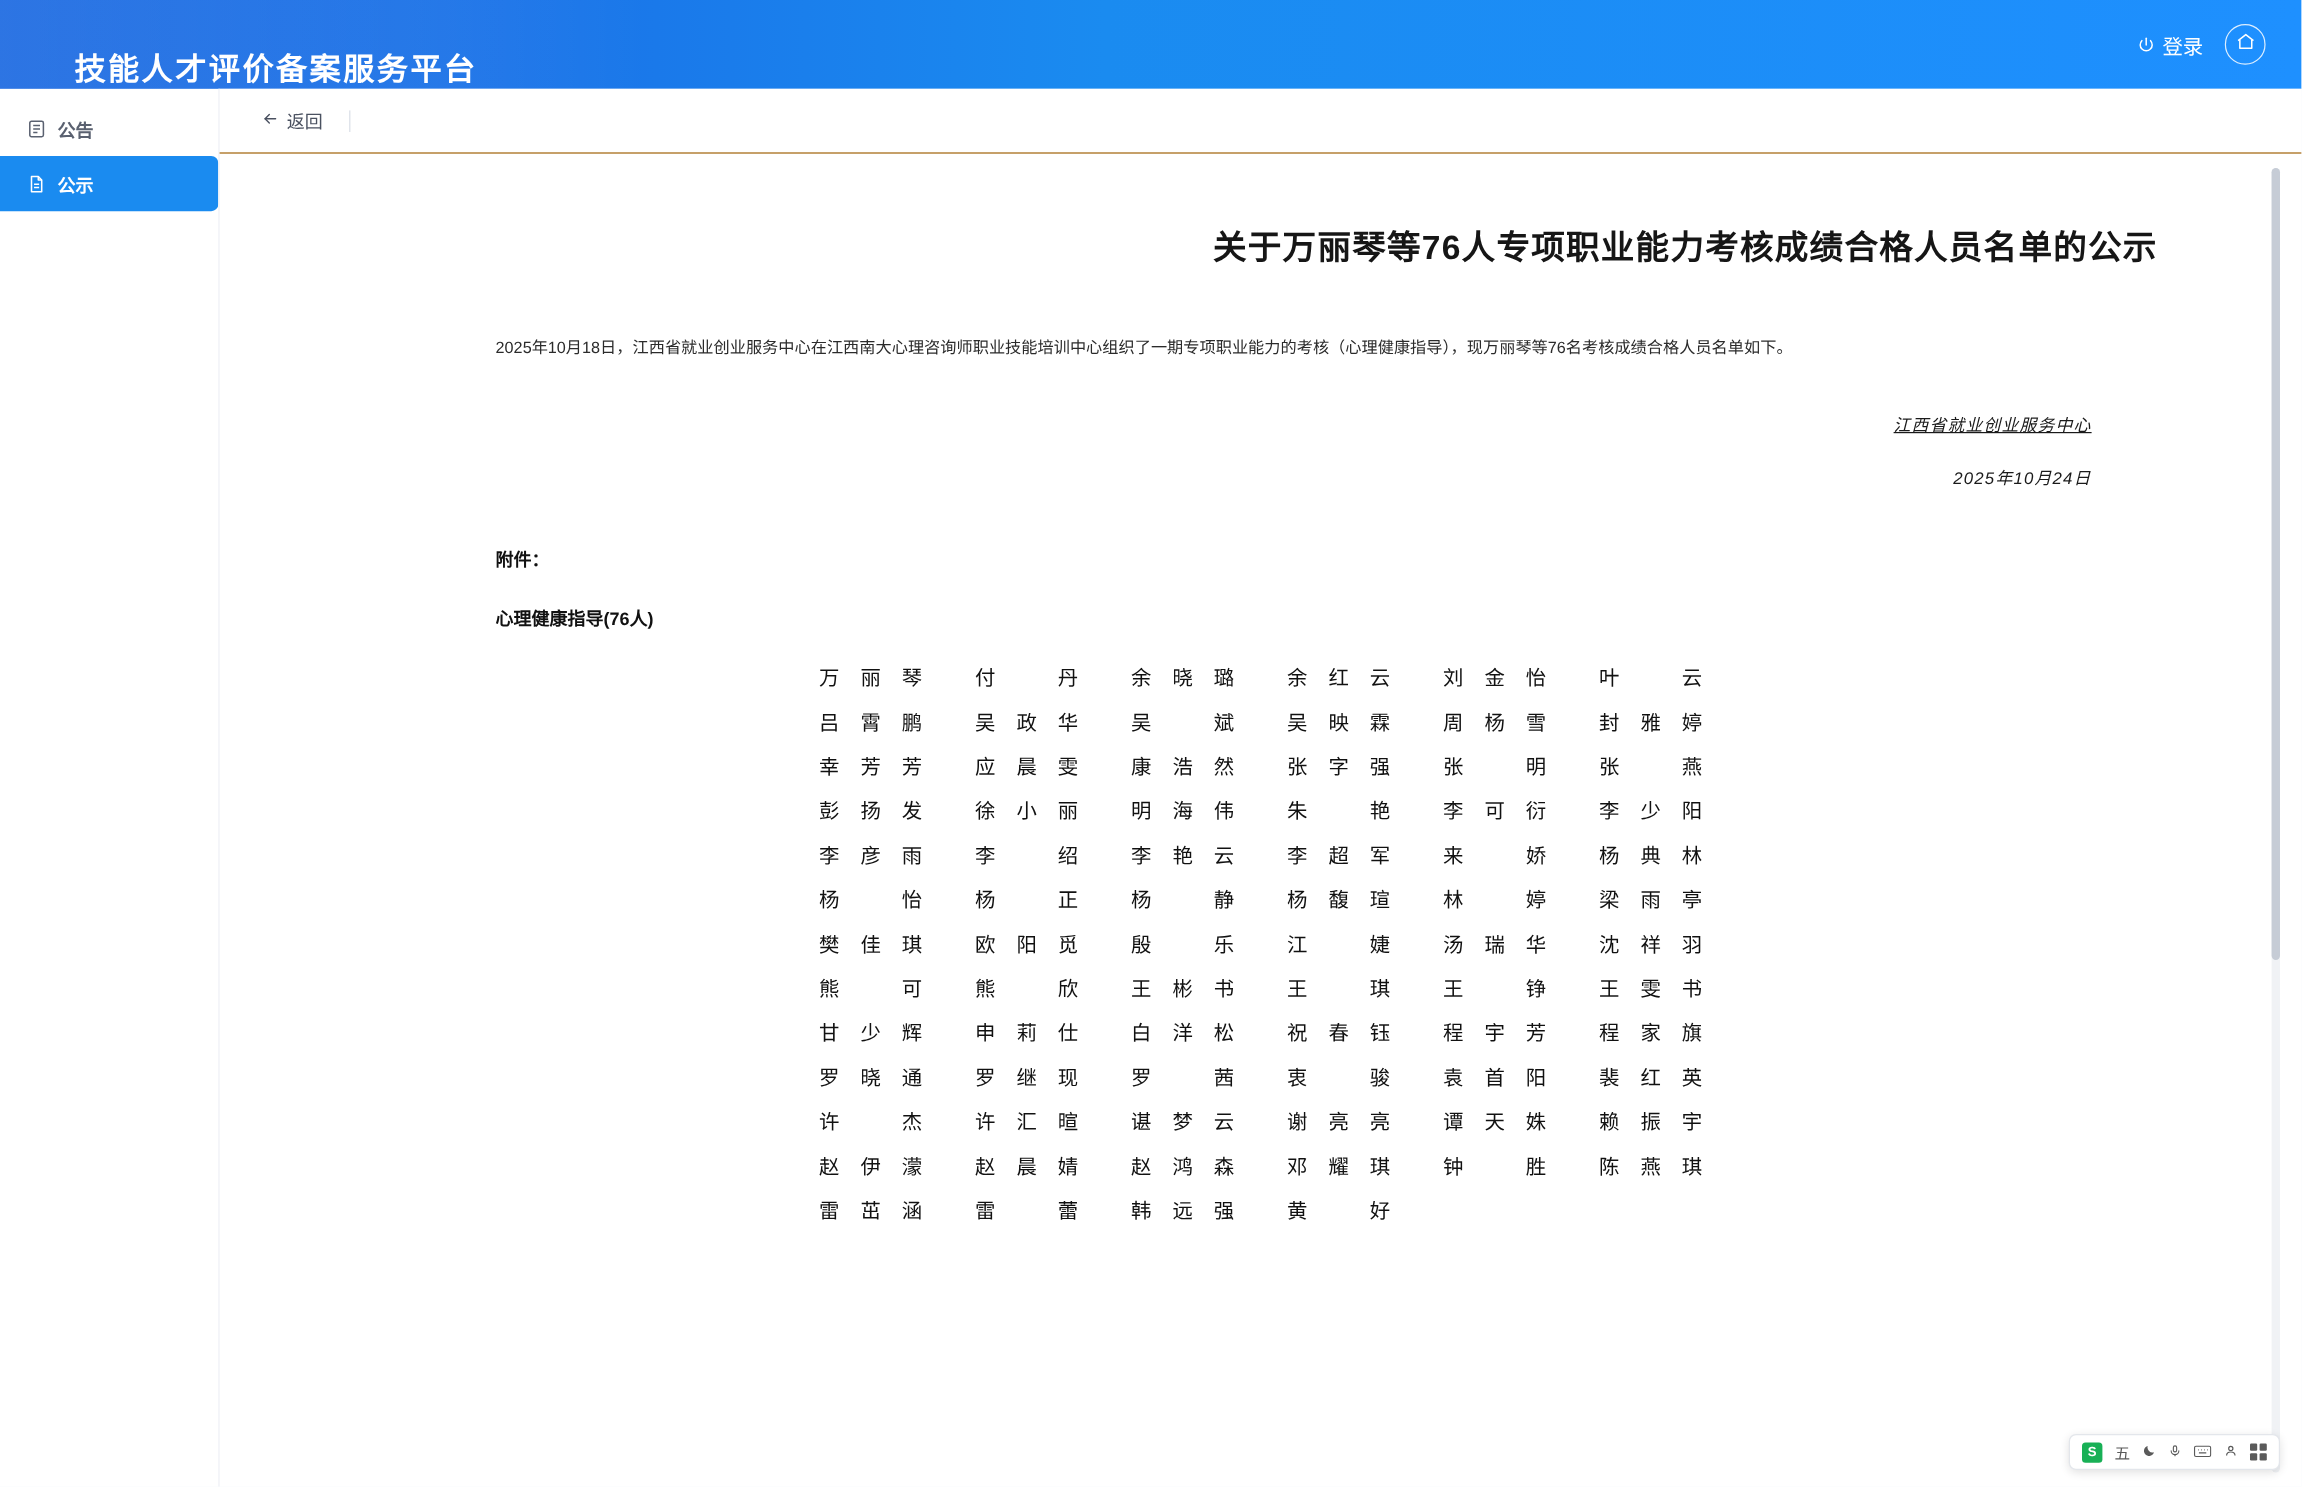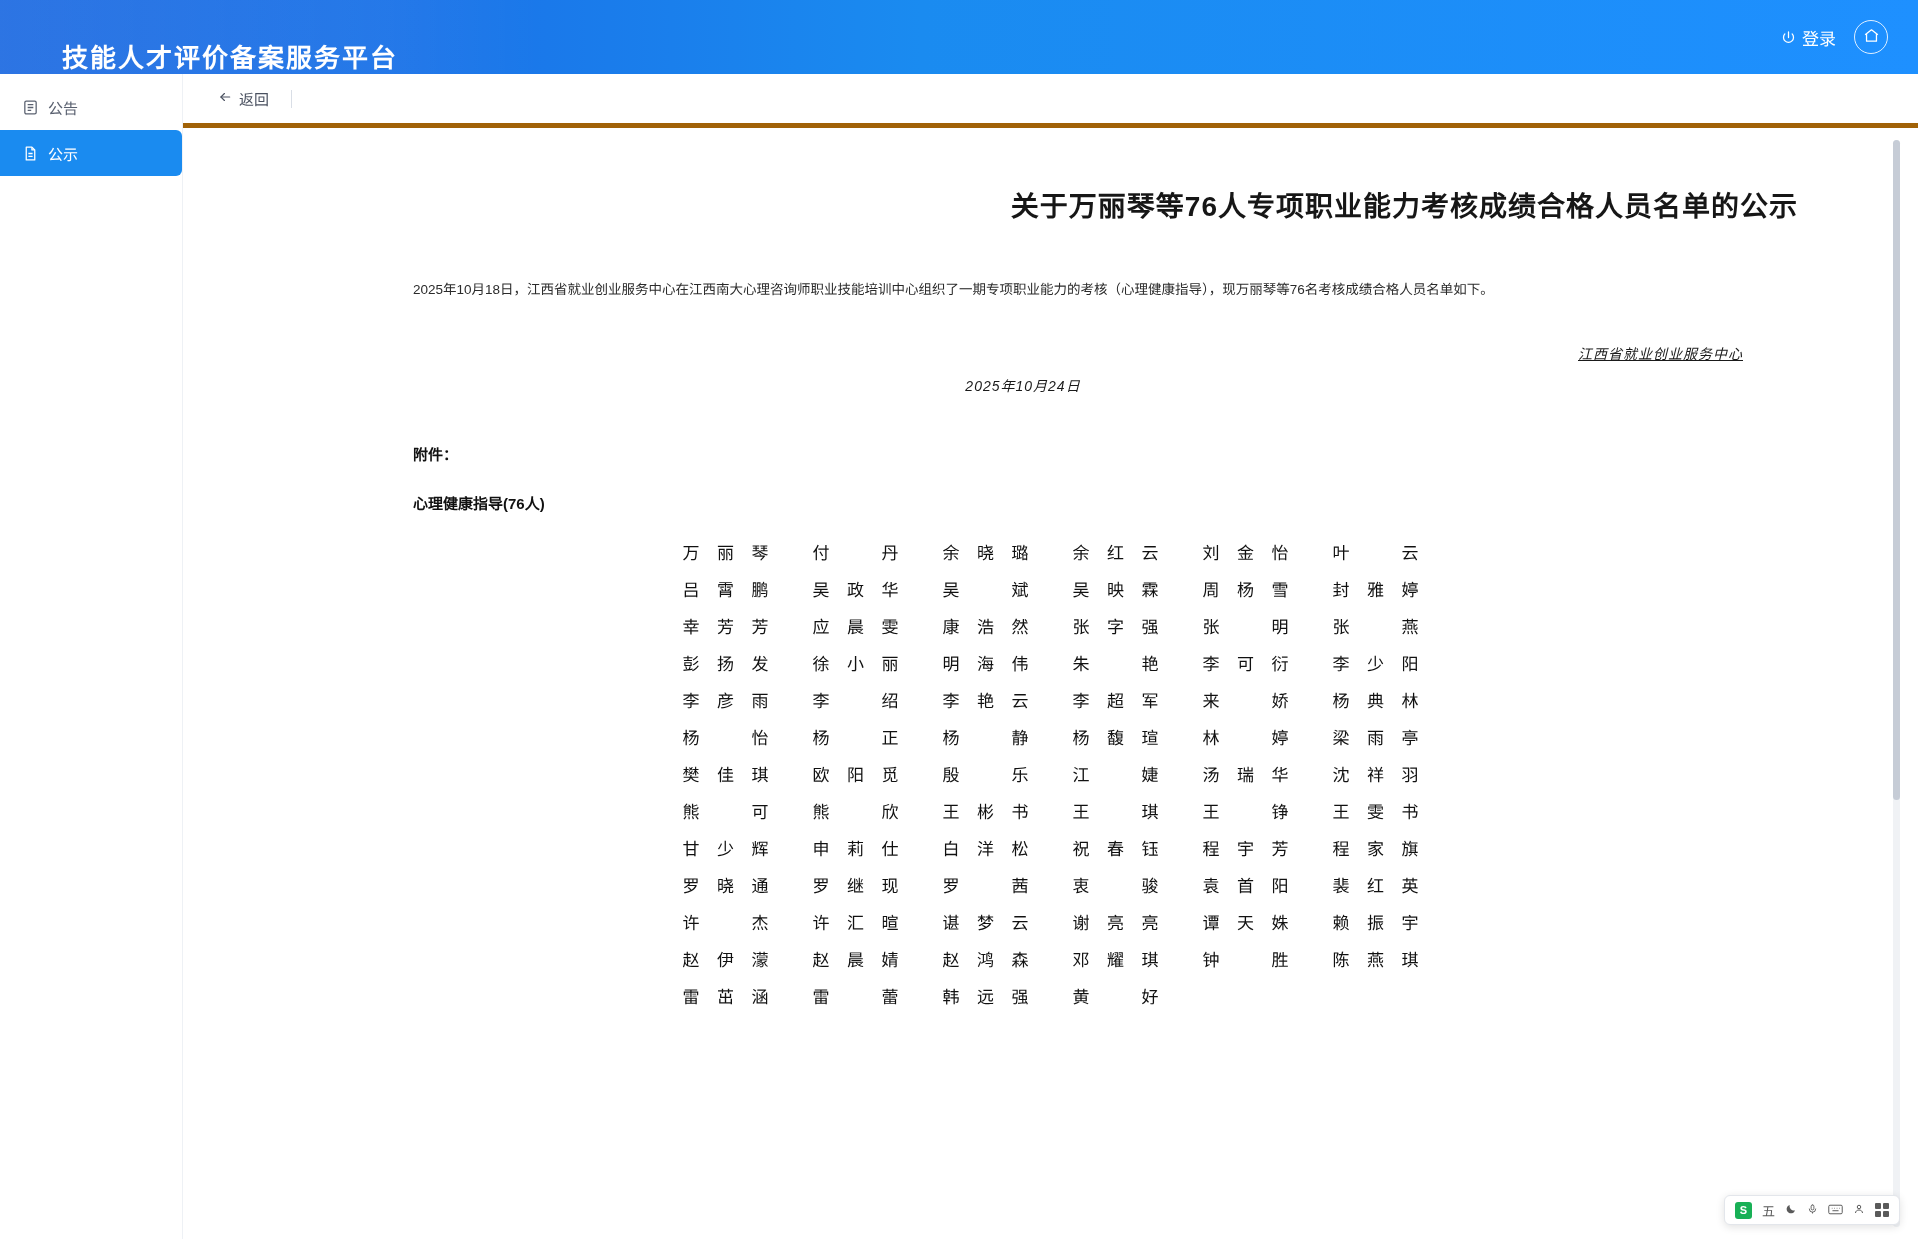--- a/index.html
+++ b/index.html
@@ -76,20 +76,21 @@
   }
   .side-item {
     height: 46px;
     display: flex;
     align-items: center;
     gap: 9px;
     padding-left: 22px;
     font-size: 15px;
     color: #5a6170;
     cursor: pointer;
+    font-weight: bold;
   }
   .side-item.active {
     background: #1a8bf0;
     color: #ffffff;
     border-radius: 0 6px 6px 0;
   }
   .side-icon {
     width: 17px; height: 17px;
     display: inline-block;
     flex: 0 0 17px;
@@ -102,21 +103,21 @@
     position: relative;
     border-left: 1px solid #eef1f5;
     display: flex;
     flex-direction: column;
   }
   .crumb-bar {
     height: 54px;
     display: flex;
     align-items: center;
     padding: 0 34px;
-    border-bottom: 5px solid #a16207;
+    border-bottom: 1px solid #a16207;
     gap: 14px;
   }
   .back-btn {
     display: flex;
     align-items: center;
     gap: 6px;
     color: #4a5160;
     font-size: 15px;
     cursor: pointer;
   }
@@ -161,23 +162,22 @@
     font-style: italic;
     color: #1a1a1a;
   }
   .sign-org {
     font-size: 14px;
     text-decoration: underline;
     letter-spacing: 1px;
   }
   .sign-date {
     font-size: 14px;
-    margin-top: 12px;
+    margin-top: 24px;
     letter-spacing: 1px;
-    text-align: center;
   }
   .attach-label {
     margin-top: 48px;
     padding-left: 110px;
     font-size: 15px;
     font-weight: bold;
     color: #111;
   }
   .list-title {
     text-align: center;

